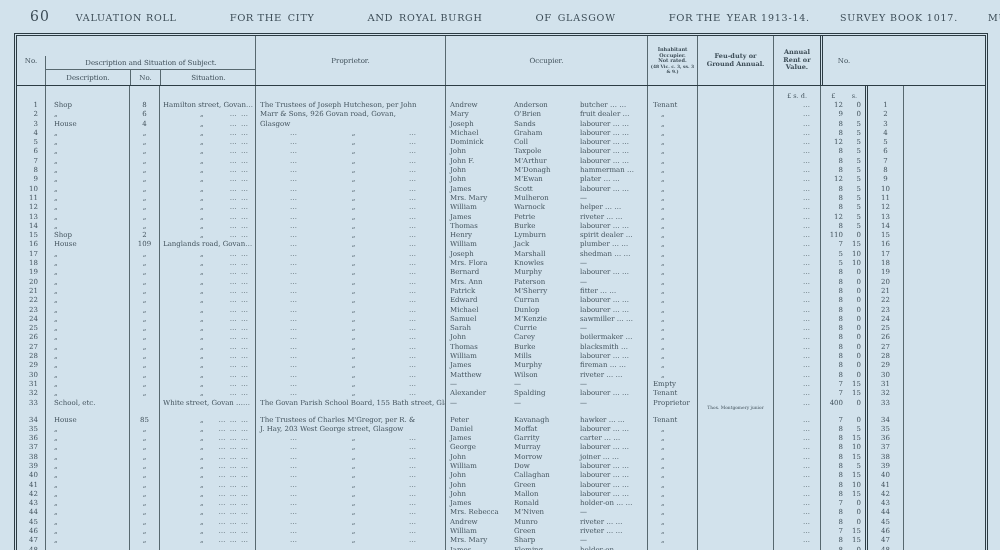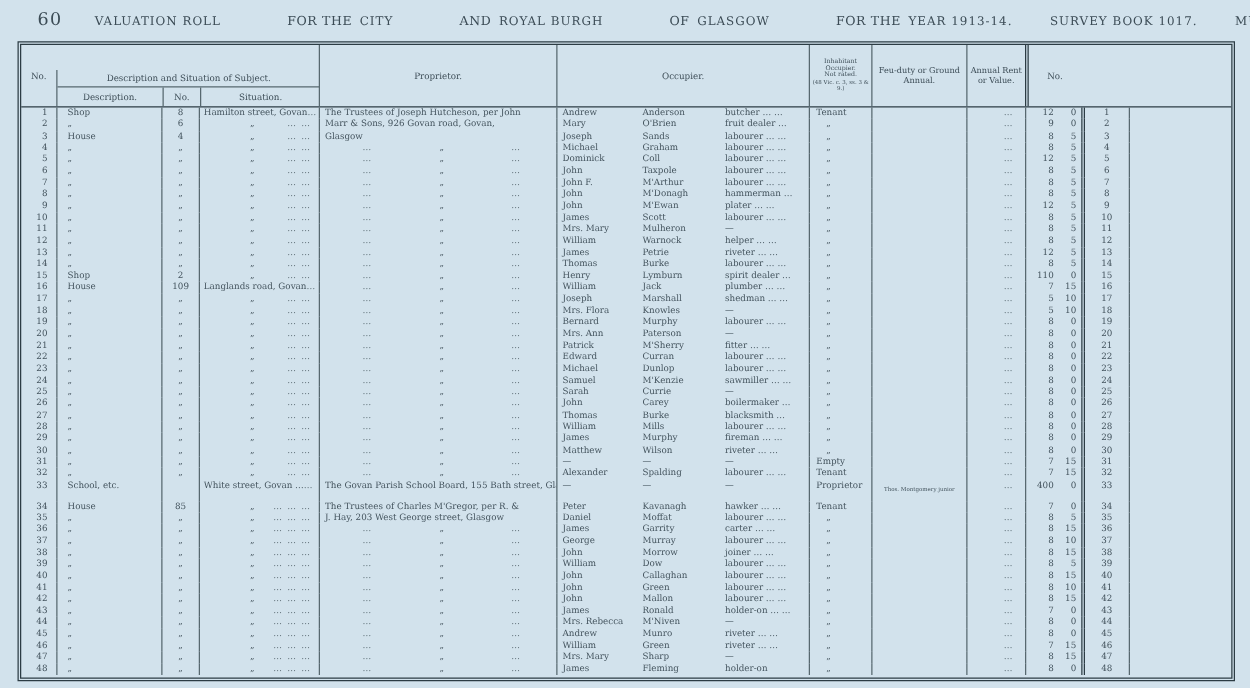--- a/index.html
+++ b/index.html
@@ -36,21 +36,21 @@
   .thead .c{display:flex;align-items:center;justify-content:center;text-align:center;
     font-size:7px;line-height:8px;color:#3e4e58;}
   .h-group-wrap{display:grid;grid-template-rows:14px 15px;border-left:1px solid #57686f;}
   .h-group{display:flex;align-items:center;justify-content:center;font-size:7px;
     border-bottom:1px solid #57686f;color:#3e4e58;}
   .h-sub{display:grid;grid-template-columns:84px 30px 96px;}
   .h-sub .c{display:flex;align-items:center;justify-content:center;font-size:7px;color:#3e4e58;}
   .h-sub .c:first-child{border-left:none;}
   .small3{font-size:5px;line-height:5.5px;}
   .tiny{font-size:4.4px;line-height:5px;}
-  .hwrap{padding:0 2px;}
+  .hwrap{padding:0 2px;font-weight:bold;}
   
   .curr{height:15px;}
   .curr .c{display:flex;align-items:flex-end;justify-content:center;font-size:6.5px;
     padding-bottom:1px;color:#45555f;}
   .curr .rentc{justify-content:flex-end;}
   .curr .rp,.curr .rs{display:inline-block;text-align:center;}
   .curr .rp{width:26px;}
   .curr .rs{width:18px;margin-right:2px;}
   
   .row{display:grid;grid-template-columns:28px 84px 30px 96px 190px 202px 50px 76px 47px 45px 38px auto;
@@ -128,20 +128,37 @@
     </div>
     <div class="c">
         <div class="hwrap" style="font-size:6.5px;line-height:7.5px;">Feu-duty or Ground Annual.</div>
       </div>
     <div class="c">
         <div class="hwrap" style="font-size:6.5px;line-height:7.5px;">Annual Rent or Value.</div>
       </div>
     <div class="c dbl">No.</div>
   </div>
 
+  <div class="grid curr">
+    <div class="c"></div>
+      <div class="c"></div>
+      <div class="c"></div>
+      <div class="c"></div>
+    <div class="c"></div>
+      <div class="c"></div>
+      <div class="c"></div>
+      <div class="c"></div>
+    <div class="c">£ s. d.</div>
+    <div class="c rentc">
+      <span class="rp">£</span>
+      <span class="rs">s.</span>
+    </div>
+    <div class="c dbl"></div>
+      <div class="c"></div>
+  </div>
 
   <div>
       <div class="row">
         <div class="c no1">1</div>
         <div class="c desc">Shop</div>
         <div class="c sno">8</div>
         <div class="c sit">
           <div class="sit-t">Hamilton street, Govan</div>
           <div class="dots">…</div>
         </div>

